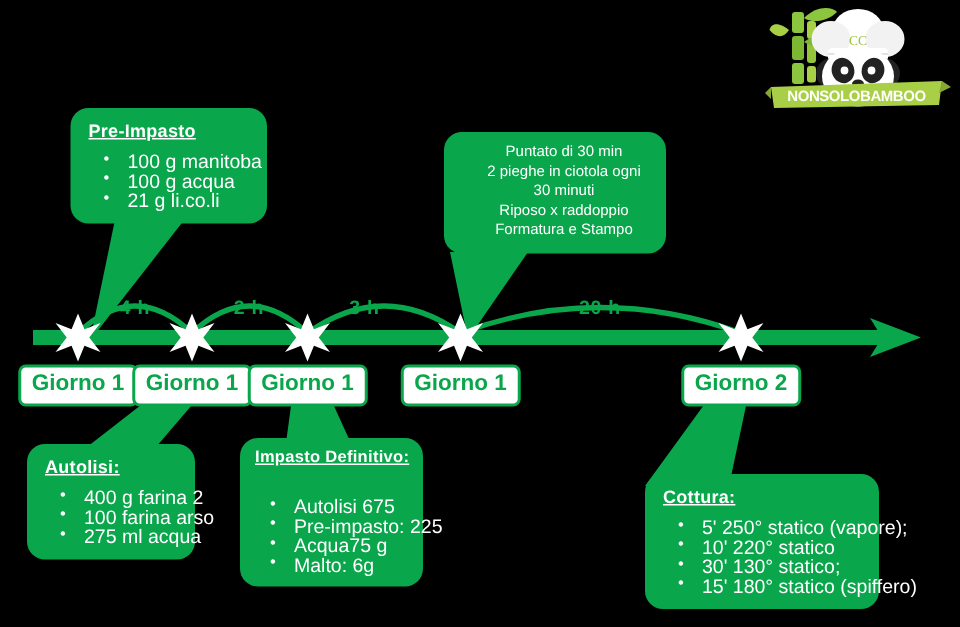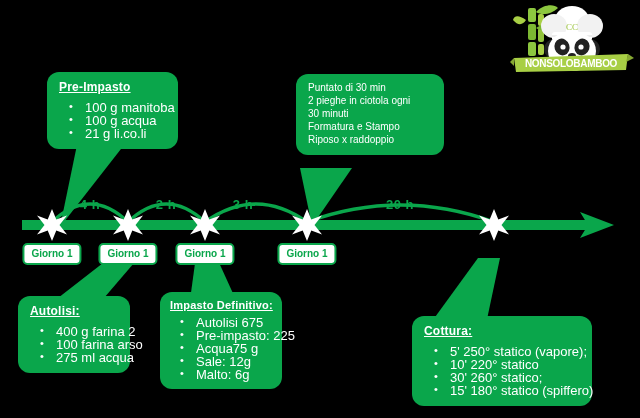--- a/index.html
+++ b/index.html
@@ -35,21 +35,21 @@
     white-space: nowrap;
     transform: translateX(-50%);
   }
 
   .day-box {
     position: absolute;
     background: #ffffff;
     border: 2px solid #0aa64b;
     border-radius: 5px;
     color: #0aa64b;
-    font-size: 10px;
+    font-size: 15px;
     font-weight: bold;
     padding: 3px 7px 4px 7px;
     white-space: nowrap;
     transform: translateX(-50%);
     text-align: center;
     line-height: 1.1;
   }
 
   
   .callout {
@@ -193,61 +193,61 @@
 
   <div class="hour-label" style="left:90px;  top:197px;">4 h</div>
   <div class="hour-label" style="left:166px; top:197px;">2 h</div>
   <div class="hour-label" style="left:243px; top:197px;">3 h</div>
   <div class="hour-label" style="left:400px; top:197px;">20 h</div>
 
   <div class="day-box" style="left:52px;  top:243px;">Giorno 1</div>
   <div class="day-box" style="left:128px; top:243px;">Giorno 1</div>
   <div class="day-box" style="left:205px; top:243px;">Giorno 1</div>
   <div class="day-box" style="left:307px; top:243px;">Giorno 1</div>
+  <div class="day-box" style="left:494px; top:243px;">Giorno 2</div>
 
   <div class="callout" style="left:47px; top:72px; width:131px;">
     <div class="c-title">Pre-Impasto</div>
     <ul>
       <li>100 g manitoba</li>
       <li>100 g acqua</li>
       <li>21 g li.co.li</li>
     </ul>
   </div>
 
-  <div class="callout" style="left:296px; top:74px; width:148px; padding-top:7px;">
+  <div class="callout" style="left:296px; top:88px; width:148px; padding-top:7px;text-align:center;">
     <div class="plain-line">Puntato di 30 min</div>
     <div class="plain-line">2 pieghe in ciotola ogni</div>
     <div class="plain-line">30 minuti</div>
+    <div class="plain-line">Riposo x raddoppio</div>
     <div class="plain-line">Formatura e Stampo</div>
-    <div class="plain-line">Riposo x raddoppio</div>
   </div>
 
   <div class="callout" style="left:18px; top:296px; width:112px;">
     <div class="c-title">Autolisi:</div>
     <ul>
       <li>400 g farina 2</li>
       <li>100 farina arso</li>
       <li>275 ml acqua</li>
     </ul>
   </div>
 
   <div class="callout" style="left:160px; top:292px; width:122px; padding:7px 10px 8px 10px;">
-    <div class="c-title" style="font-size:11px; margin-bottom:5px;">Impasto Definitivo:</div>
+    <div class="c-title" style="font-size:11px; margin-bottom:20px;">Impasto Definitivo:</div>
     <ul>
       <li>Autolisi 675</li>
       <li>Pre-impasto: 225</li>
       <li>Acqua75 g</li>
-      <li>Sale: 12g</li>
       <li>Malto: 6g</li>
     </ul>
   </div>
 
-  <div class="callout" style="left:412px; top:316px; width:180px;">
+  <div class="callout" style="left:430px; top:316px; width:156px;">
     <div class="c-title">Cottura:</div>
     <ul>
       <li>5' 250° statico (vapore);</li>
       <li>10' 220° statico</li>
-      <li>30' 260° statico;</li>
+      <li>30' 130° statico;</li>
       <li>15' 180° statico (spiffero)</li>
     </ul>
   </div>
 
 </div>
 
 </body></html>

